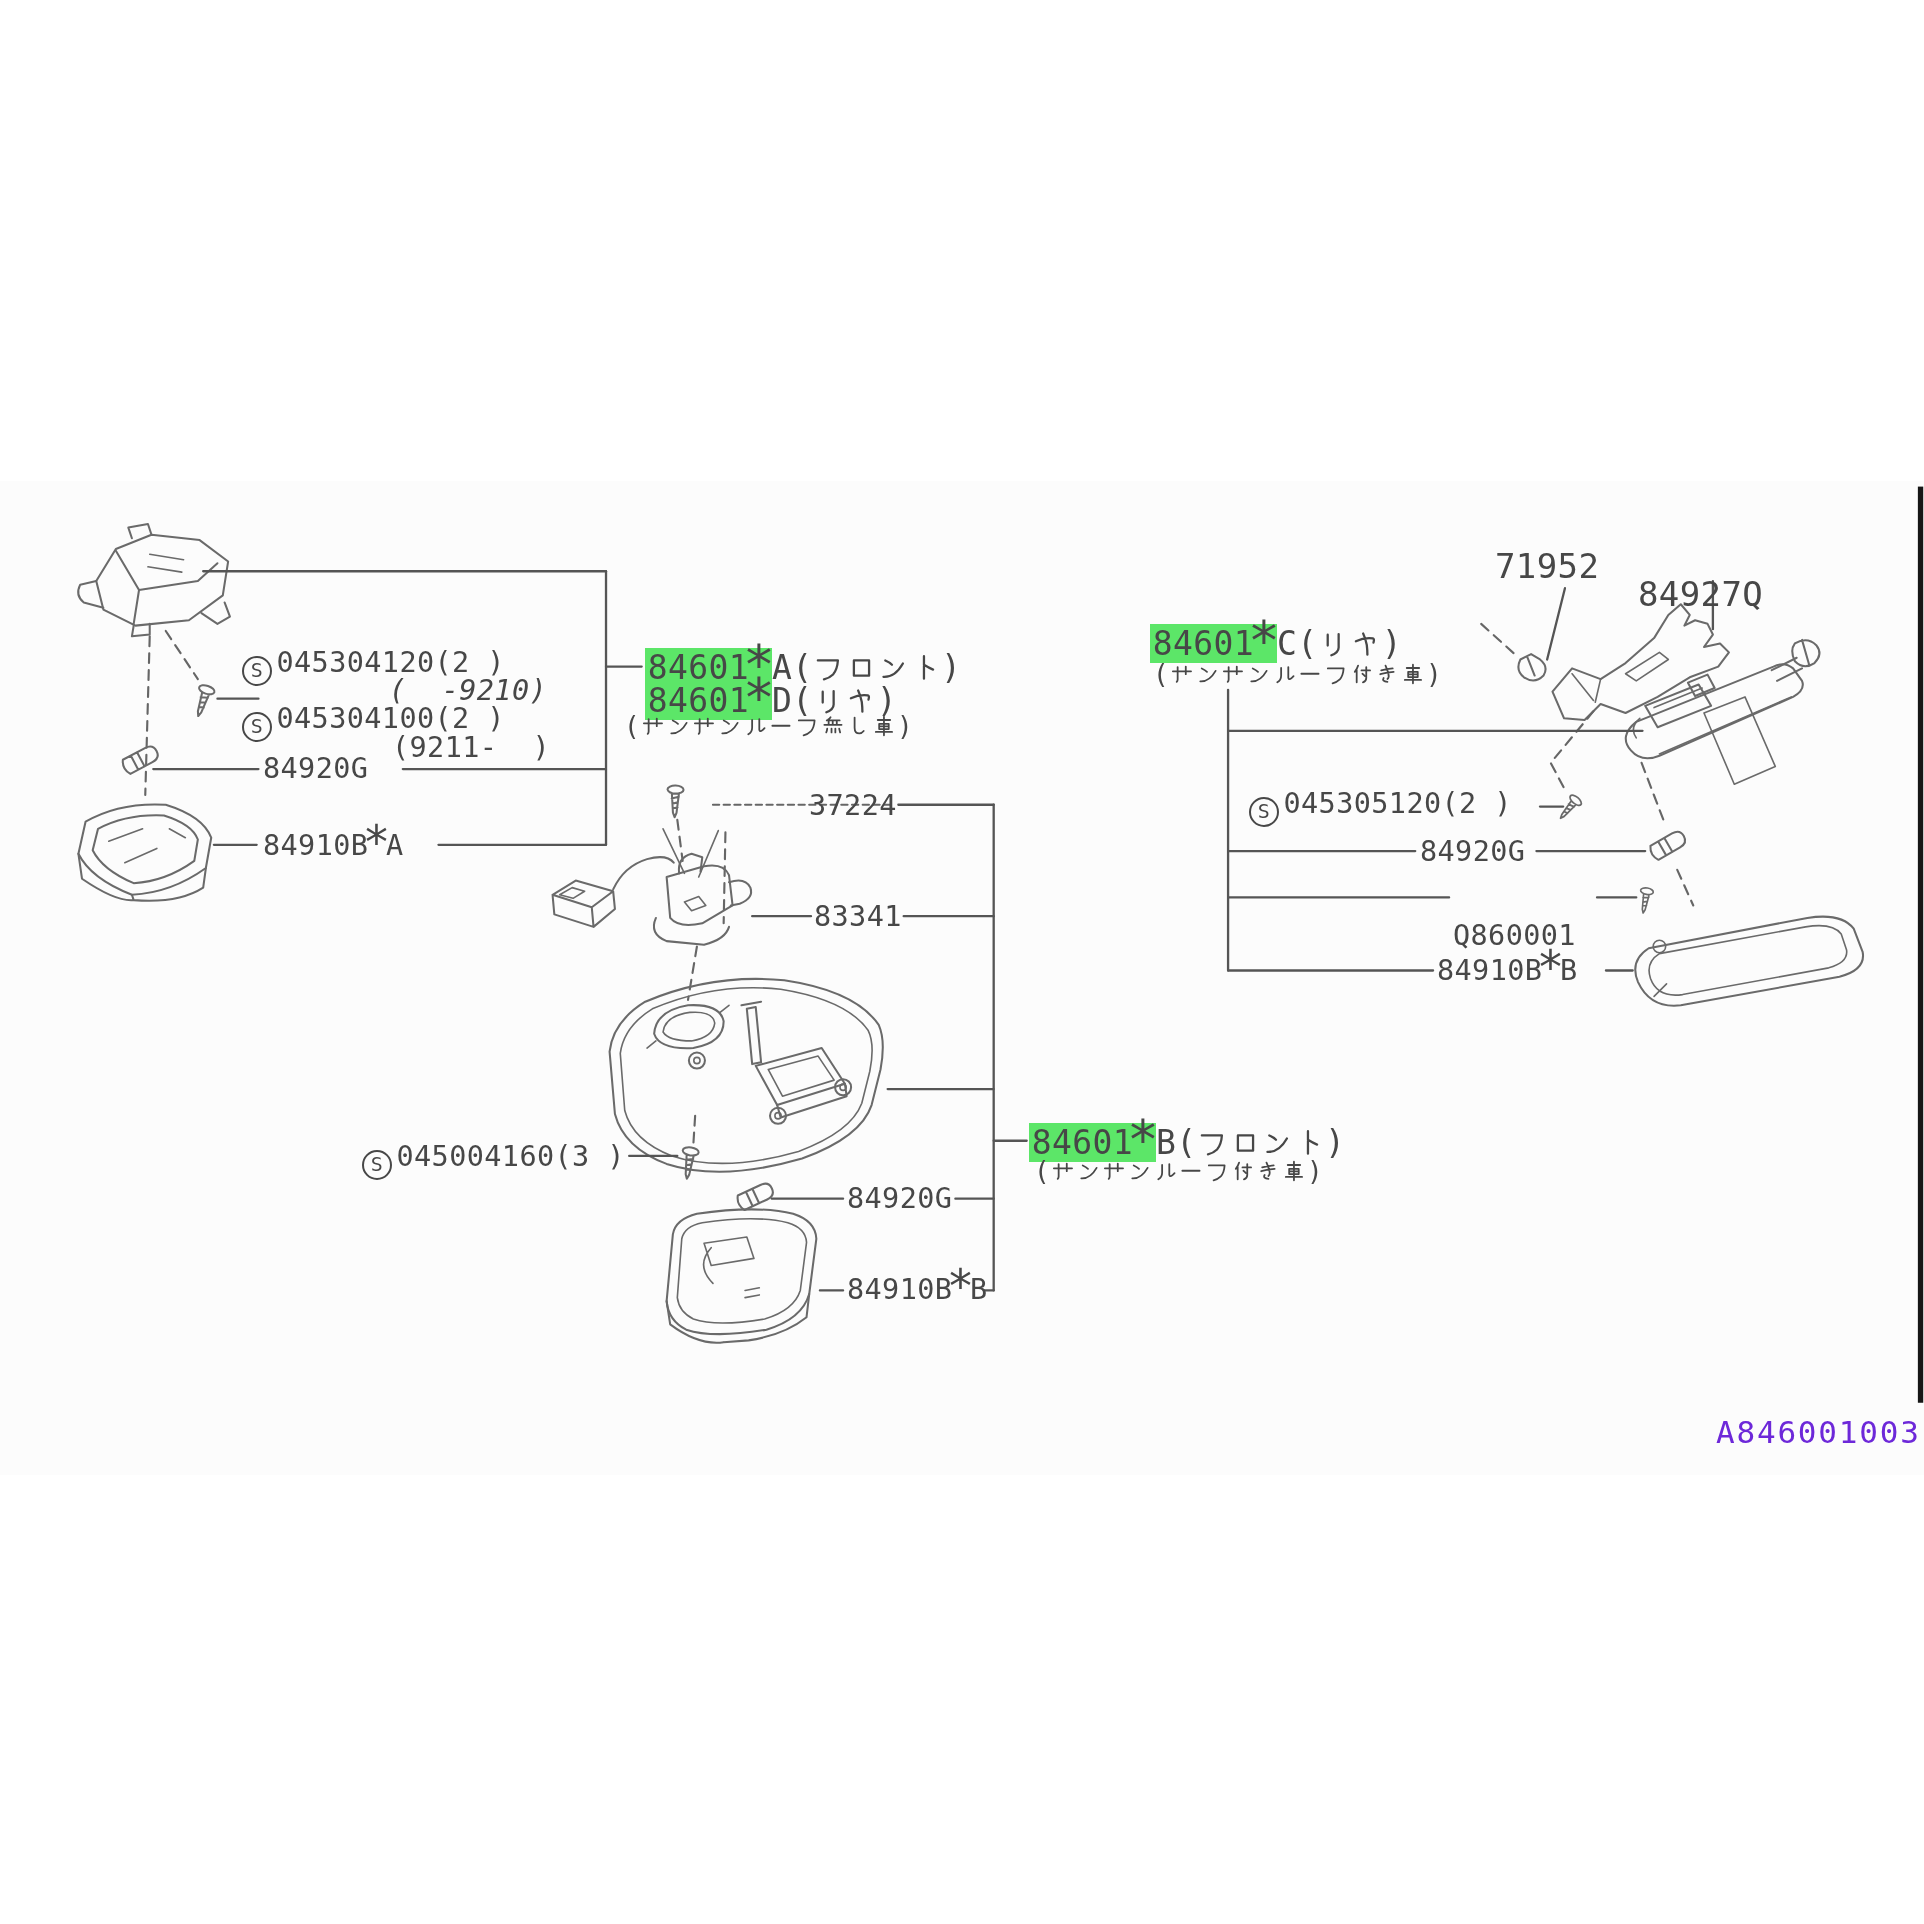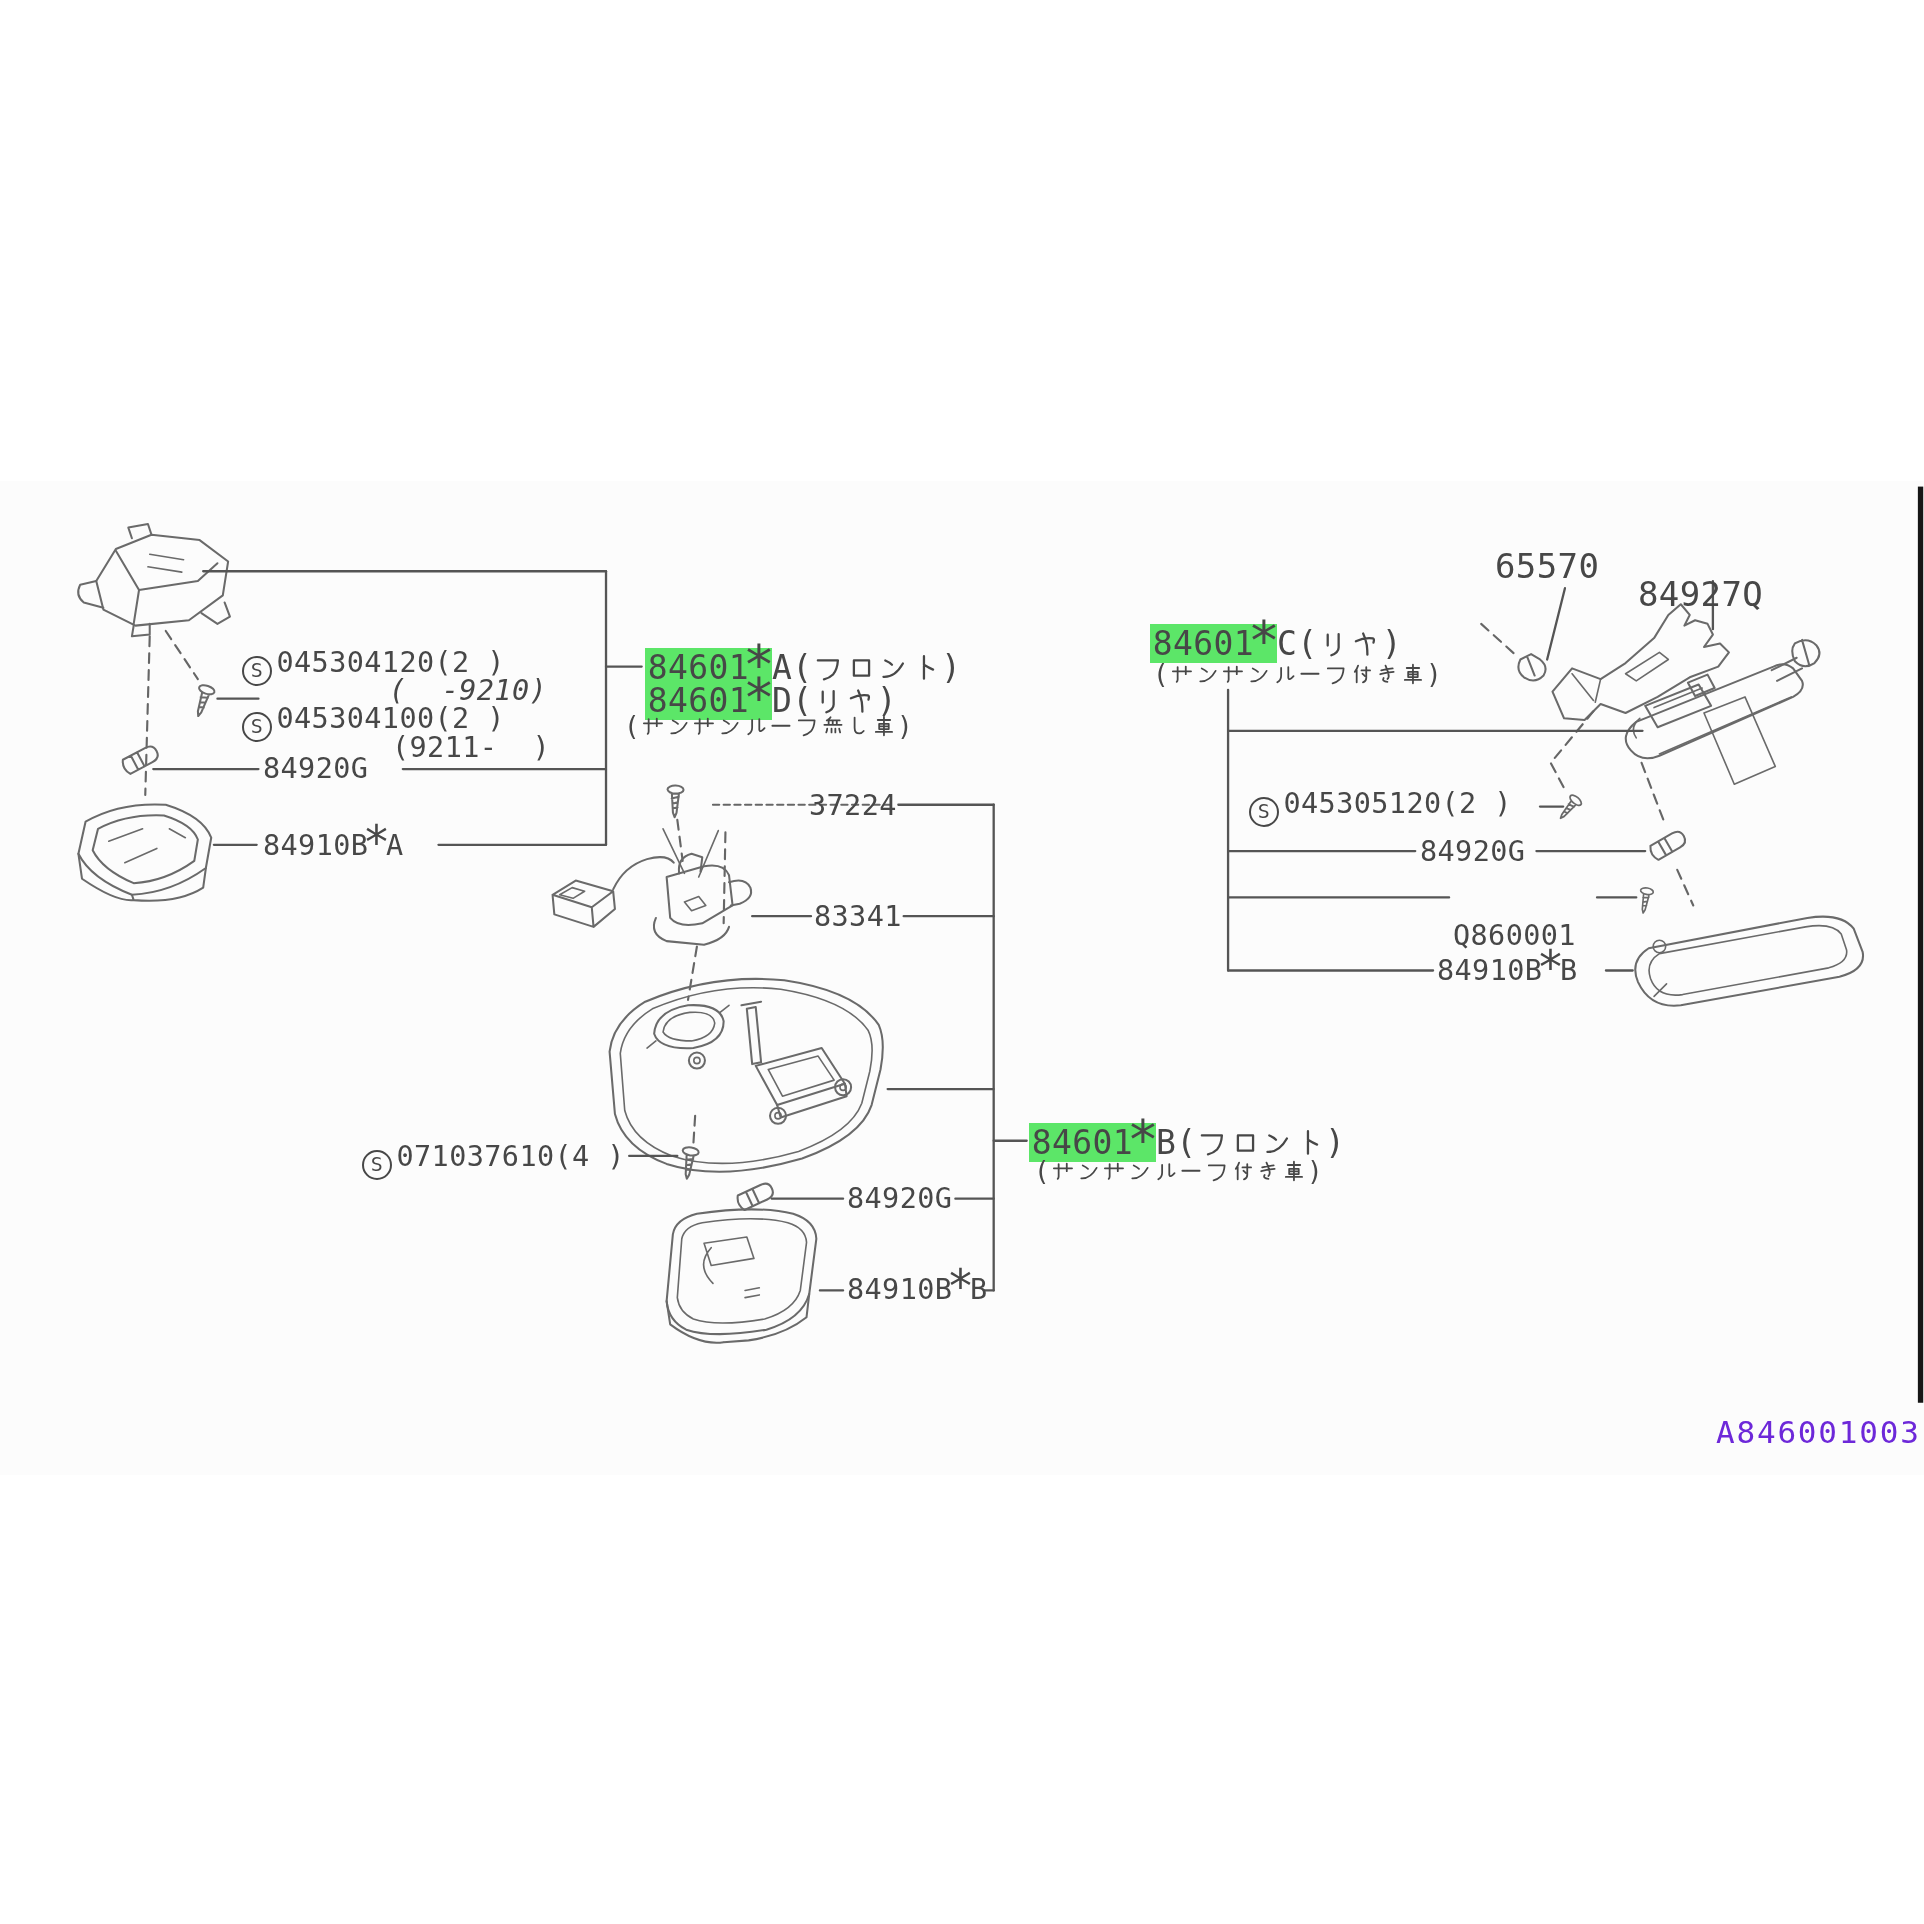--- a/index.html
+++ b/index.html
@@ -208,21 +208,21 @@
           <path d="M16 28 H82 Q80 58 66 74 Q54 86 36 90"></path>
         </svg><svg viewBox="0 0 100 100" class="g">
           <path d="M40 14 Q36 20 30 24 M24 28 H78 M14 46 H86 M32 28 V46 M49 28 V46 M66 28 V46 M26 62 Q25 72 22 78 M44 62 V78 M60 62 V78 M76 62 Q78 70 80 78"></path>
         </svg><svg viewBox="0 0 100 100" class="g">
           <path d="M36 16 V58 Q36 82 56 82 Q66 82 74 72"></path>
         </svg><svg viewBox="0 0 100 100" class="g">
           <path d="M50 12 V90 M24 26 H76 M30 42 H70 V64 H30 Z M30 53 H70 M16 76 H84"></path>
         </svg><span>)</span></div>
       <div class="lb" style="left: 809px; top: 790px; font-size: 28.5px;"><span>37224</span></div>
       <div class="lb" style="left: 814px; top: 901px; font-size: 28.5px;"><span>83341</span></div>
-      <div class="lb" style="left: 362px; top: 1141px; font-size: 28.5px;"><span class="sc"><b>S</b></span><span>071037610(4 )</span></div>
+      <div class="lb" style="left: 362px; top: 1141px; font-size: 28.5px;"><span class="sc"><b>S</b></span><span>045004160(3 )</span></div>
       <div class="lb" style="left: 847px; top: 1183px; font-size: 28.5px;"><span>84920G</span></div>
       <div class="lb" style="left: 1029px; top: 1125px; font-size: 33px;"><span class="hl"><span>84601</span><span class="star">*</span></span><span>B(</span><svg viewBox="0 0 100 100" class="g">
           <path d="M16 28 H82 Q80 58 66 74 Q54 86 36 90"></path>
         </svg><svg viewBox="0 0 100 100" class="g">
           <path d="M26 28 H76 V78 H26 Z"></path>
         </svg><svg viewBox="0 0 100 100" class="g">
           <path d="M24 28 Q38 34 46 42 M18 82 Q56 84 82 38"></path>
         </svg><svg viewBox="0 0 100 100" class="g">
           <path d="M46 14 V88 M46 42 Q62 52 76 58"></path>
         </svg><span>)</span></div>
@@ -267,21 +267,21 @@
           <path d="M14 50 H86"></path>
         </svg><svg viewBox="0 0 100 100" class="g">
           <path d="M16 28 H82 Q80 58 66 74 Q54 86 36 90"></path>
         </svg><svg viewBox="0 0 100 100" class="g">
           <path d="M34 16 Q30 30 20 42 M28 34 V86 M48 36 H84 M68 22 V68 Q68 82 54 86 M52 50 Q58 54 62 60"></path>
         </svg><svg viewBox="0 0 100 100" class="g">
           <path d="M26 36 Q50 30 74 28 M22 52 Q52 44 78 42 M44 16 Q52 34 56 50 Q60 66 52 72 M36 68 Q28 82 52 84"></path>
         </svg><svg viewBox="0 0 100 100" class="g">
           <path d="M50 12 V90 M24 26 H76 M30 42 H70 V64 H30 Z M30 53 H70 M16 76 H84"></path>
         </svg><span>)</span></div>
-      <div class="lb" style="left: 1495px; top: 547px; font-size: 34px;"><span>65570</span></div>
+      <div class="lb" style="left: 1495px; top: 547px; font-size: 34px;"><span>71952</span></div>
       <div class="lb" style="left: 1638px; top: 542px; font-size: 34px; margin-top: 33px;"><span>84927Q</span></div>
       <div class="lb" style="left: 1249px; top: 788px; font-size: 28.5px;"><span class="sc"><b>S</b></span><span>045305120(2 )</span></div>
       <div class="lb" style="left: 1420px; top: 836px; font-size: 28.5px;"><span>84920G</span></div>
       <div class="lb" style="left: 1453px; top: 882px; font-size: 28.5px; margin-top: 38px;"><span>Q860001</span></div>
       <div class="lb" style="left: 1437px; top: 955px; font-size: 28.5px;"><span>84910B</span><span class="star">*</span><span>B</span></div>
     </div>
 
   <div class="lb" style="left:1716px;top:1415px;font-size:31px;color:#6d28d9;letter-spacing:1.8px;">A846001003</div>
 </div>
 

